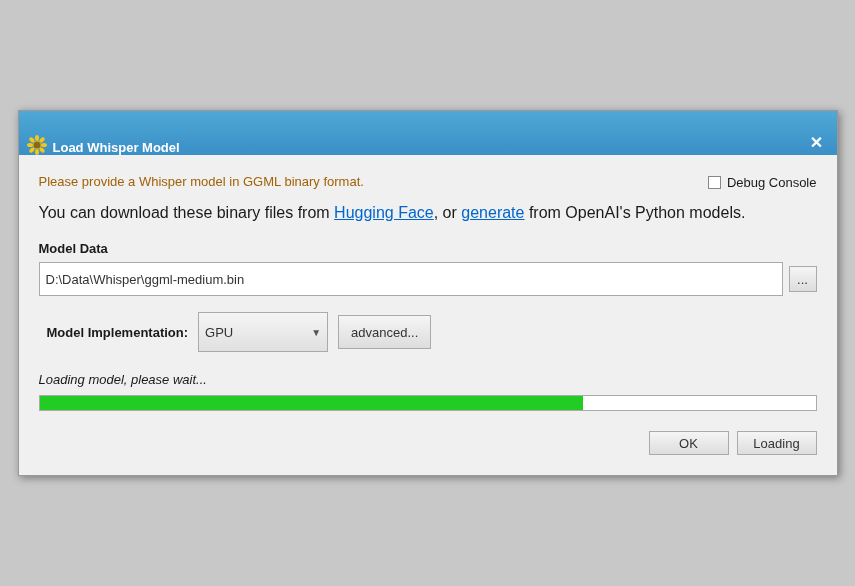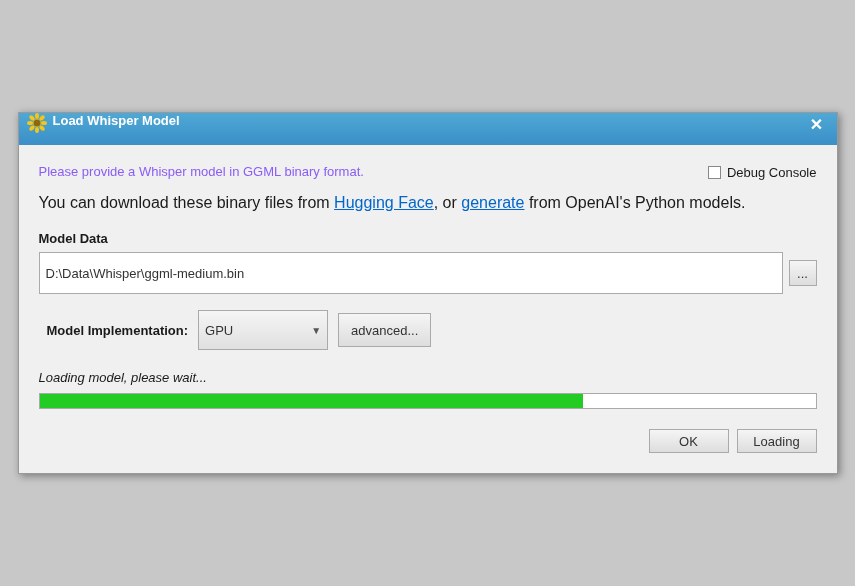--- a/index.html
+++ b/index.html
@@ -21,23 +21,23 @@
 
     .dialog-window {
       width: 820px;
       background: #f0f0f0;
       border: 1px solid #999;
       box-shadow: 2px 2px 8px rgba(0,0,0,0.4);
     }
 
     .title-bar {
       background: linear-gradient(to bottom, #4fa8d5, #3a8fc7);
-      height: 32px;
-      display: flex;
-      align-items: flex-start;
+      height: 44px;
+      display: flex;
+      align-items: flex-end;
       padding: 0 8px;
       color: white;
       font-weight: 600;
       font-size: 13px;
       user-select: none;
     }
 
     .title-bar-icon {
       width: 20px;
       height: 20px;
@@ -69,21 +69,21 @@
 
     .description-row {
       display: flex;
       justify-content: space-between;
       align-items: flex-start;
       margin-bottom: 10px;
     }
 
     .description-text {
       font-size: 13px;
-      color: #8b5cf6;
+      color: #a16207;
       line-height: 1.4;
     }
 
     .debug-console-group {
       display: flex;
       align-items: center;
       gap: 6px;
       flex-shrink: 0;
       margin-left: 28px;
       padding-top: 2px;
@@ -126,21 +126,21 @@
 
     .path-row {
       display: flex;
       align-items: center;
       gap: 6px;
       margin-bottom: 16px;
     }
 
     .path-input {
       flex: 1;
-      height: 42px;
+      height: 34px;
       border: 1px solid #aaa;
       background: white;
       padding: 0 6px;
       font-size: 13px;
       color: #333;
     }
 
     .browse-button {
       width: 28px;
       height: 26px;

